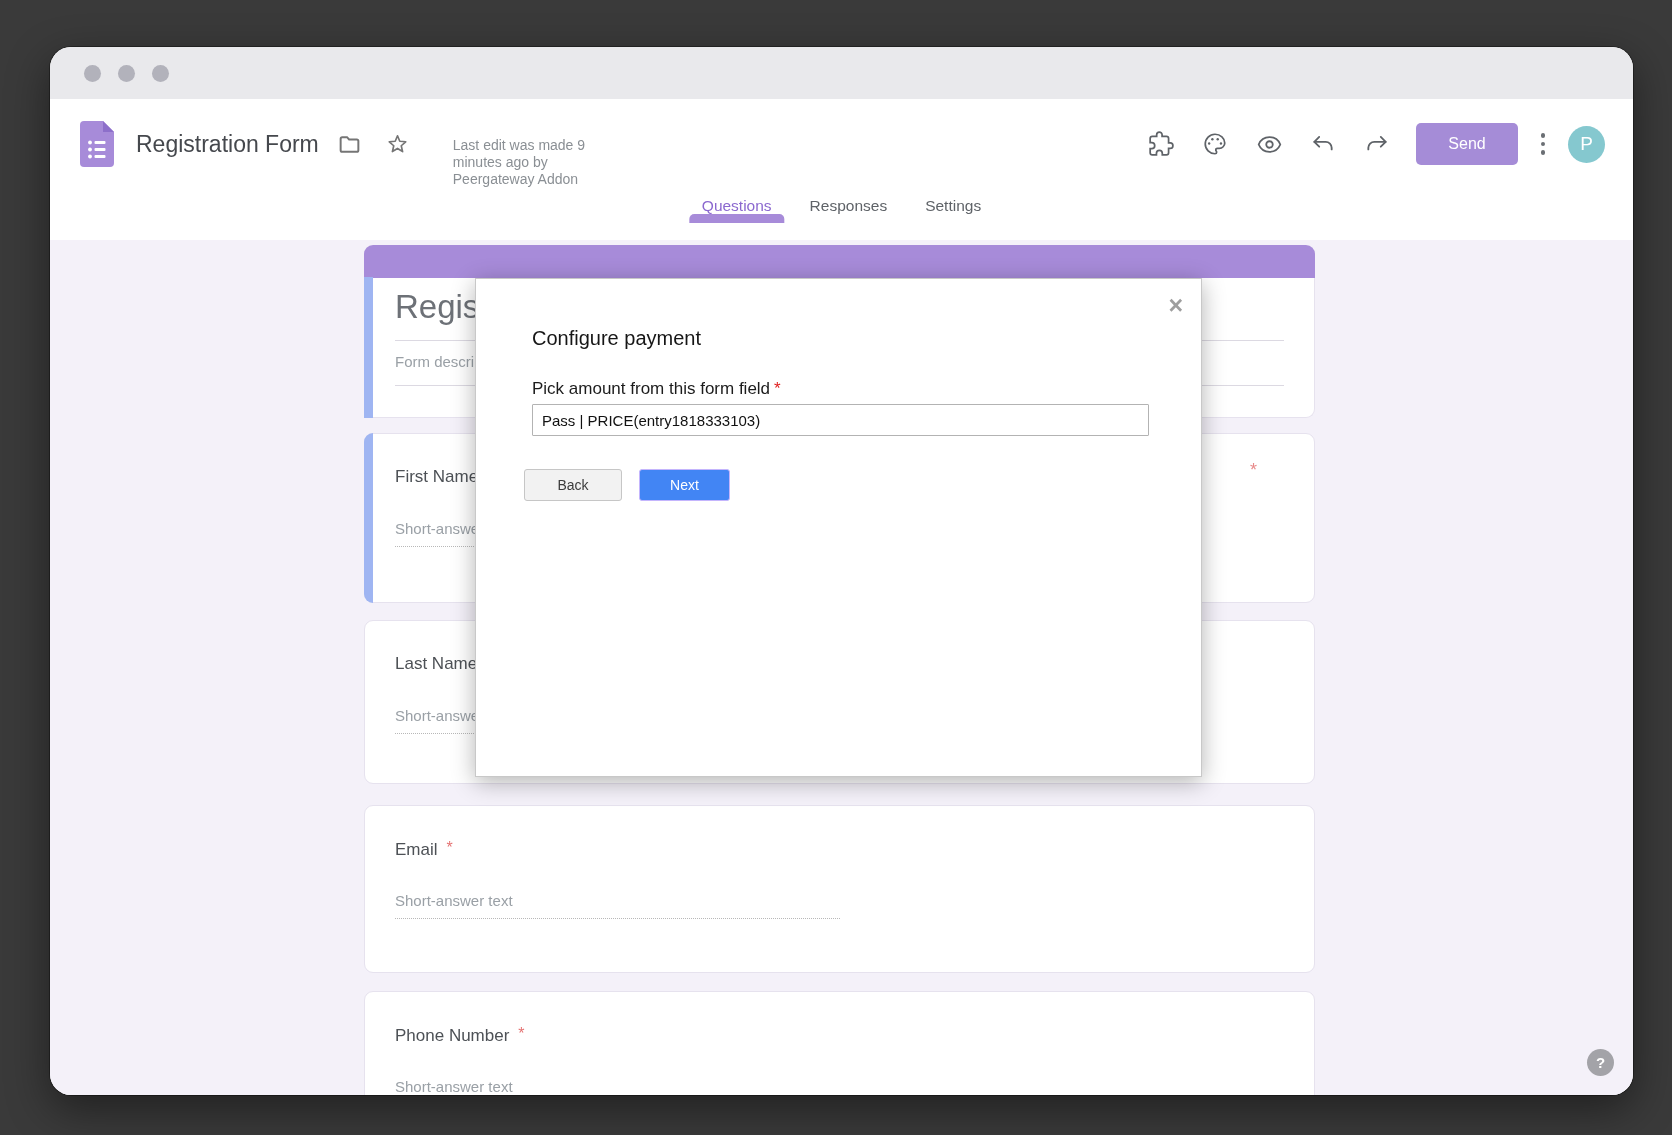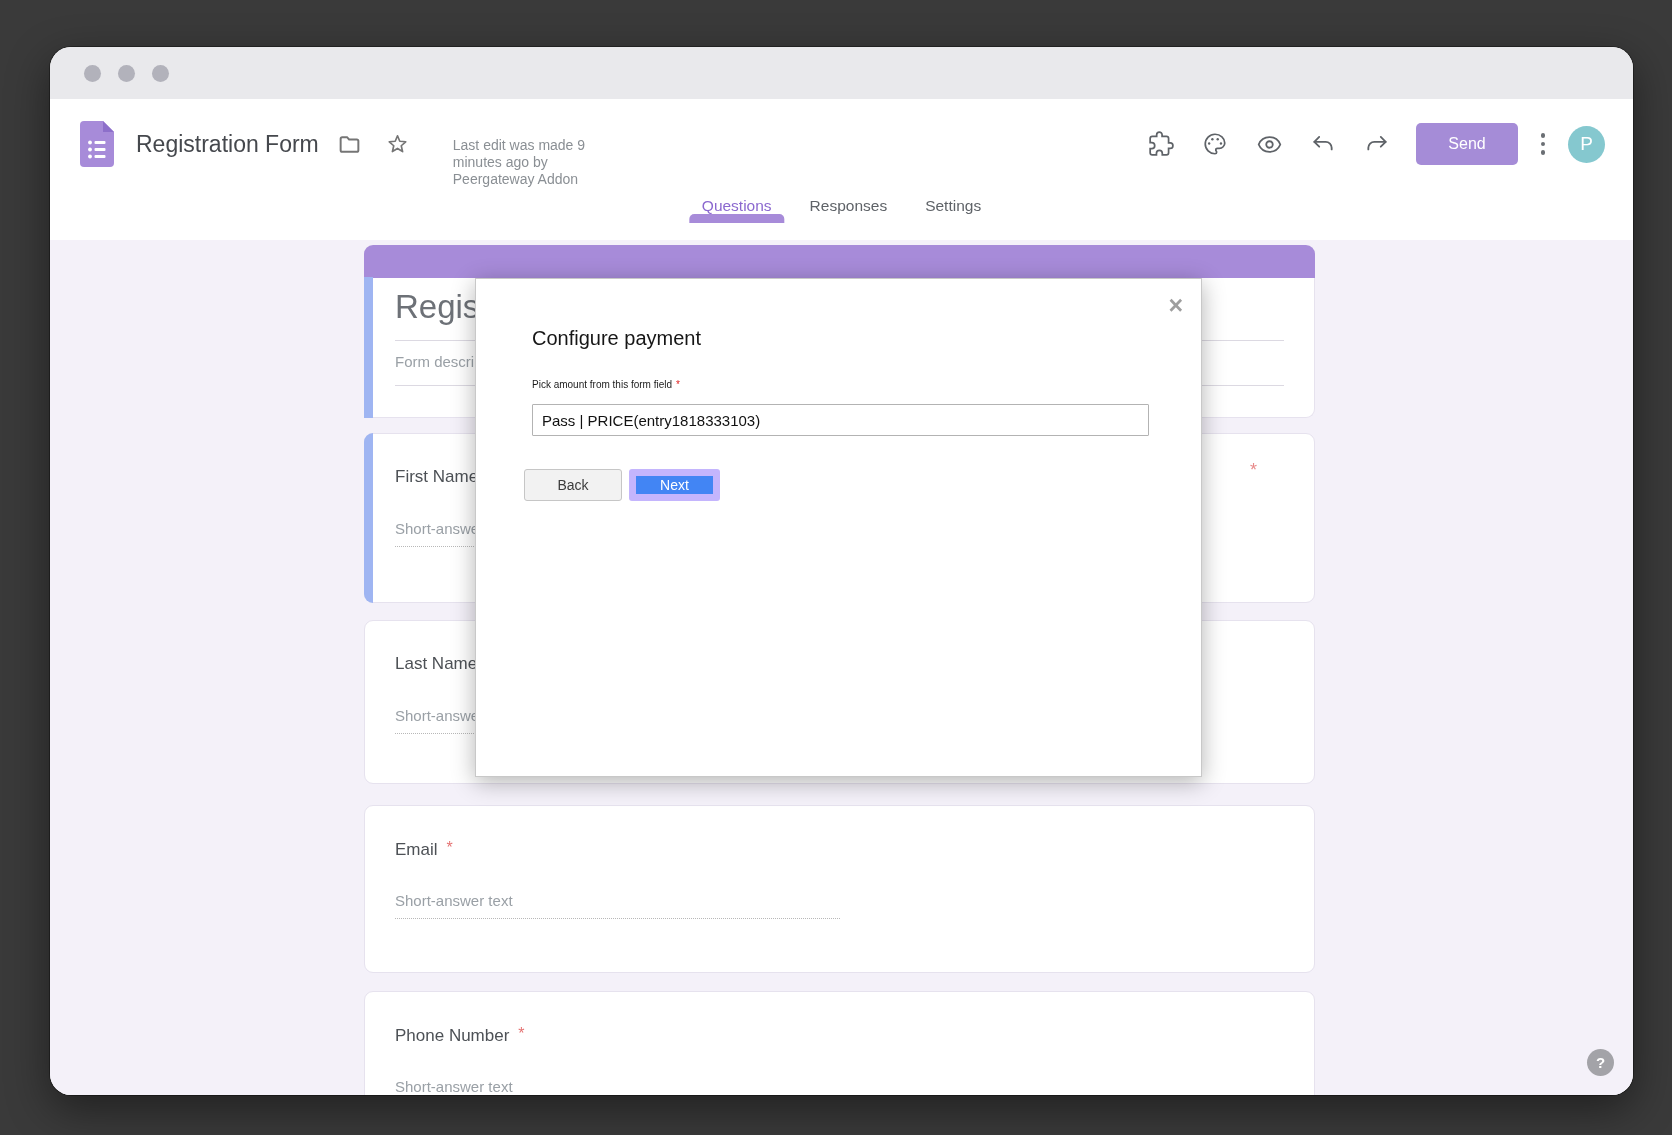--- a/index.html
+++ b/index.html
@@ -49,29 +49,29 @@
   .req-star{color:#e57373;font-size:16px;margin-left:9px;vertical-align:2px;}
   .float-star{position:absolute;left:885px;top:26px;font-size:18px;color:#e88a8a;}
   .q-ph{position:absolute;left:30px;top:86px;width:445px;font-size:15px;color:#9aa0a6;
     padding-bottom:9px;border-bottom:1px dotted #b8b8b8;}
   
   .modal{position:absolute;left:425px;top:231px;width:725px;height:497px;background:#fff;
     border:1px solid #c8c8c8;box-shadow:0 5px 22px rgba(0,0,0,.3);z-index:20;}
   .modal-close{position:absolute;right:18px;top:14px;font-size:25px;color:#9e9e9e;line-height:1;cursor:pointer;
     font-weight:bold;}
   .modal-title{position:absolute;left:56px;top:48px;font-size:20px;color:#161616;}
-  .modal-label{position:absolute;left:56px;top:100px;font-size:10px;color:#1c1c1c;}
+  .modal-label{position:absolute;left:56px;top:100px;font-size:17px;color:#1c1c1c;}
   .modal-label .mreq{color:#e02020;margin-left:4px;}
   .modal-input{position:absolute;left:56px;top:125px;width:617px;height:32px;box-sizing:border-box;
     border:1px solid #b3b3b3;border-radius:1px;font-family:"Liberation Sans",sans-serif;
     font-size:15px;color:#111;padding:0 9px;background:#fff;}
   .btn{position:absolute;top:190px;height:32px;border-radius:3px;font-size:14px;font-weight:normal;
     display:flex;align-items:center;justify-content:center;cursor:pointer;box-sizing:border-box;}
   .btn-back{left:48px;width:98px;background:#f2f2f2;border:1px solid #c6c6c6;color:#3c3c3c;}
-  .btn-next{left:153px;width:91px;background:#4285f4;border:7px solid #c4b5fd;color:#fff;}
+  .btn-next{left:163px;width:91px;background:#4285f4;border:1px solid #c4b5fd;color:#fff;}
   
   .help-fab{position:absolute;right:19px;bottom:19px;width:27px;height:27px;border-radius:50%;
     background:#a3a3a8;color:#fff;font-size:15px;font-weight:bold;display:flex;align-items:center;
     justify-content:center;cursor:pointer;z-index:5;}
   svg{display:block;}
 </style>
 </head>
 <body>
 
 <div class="stage">

